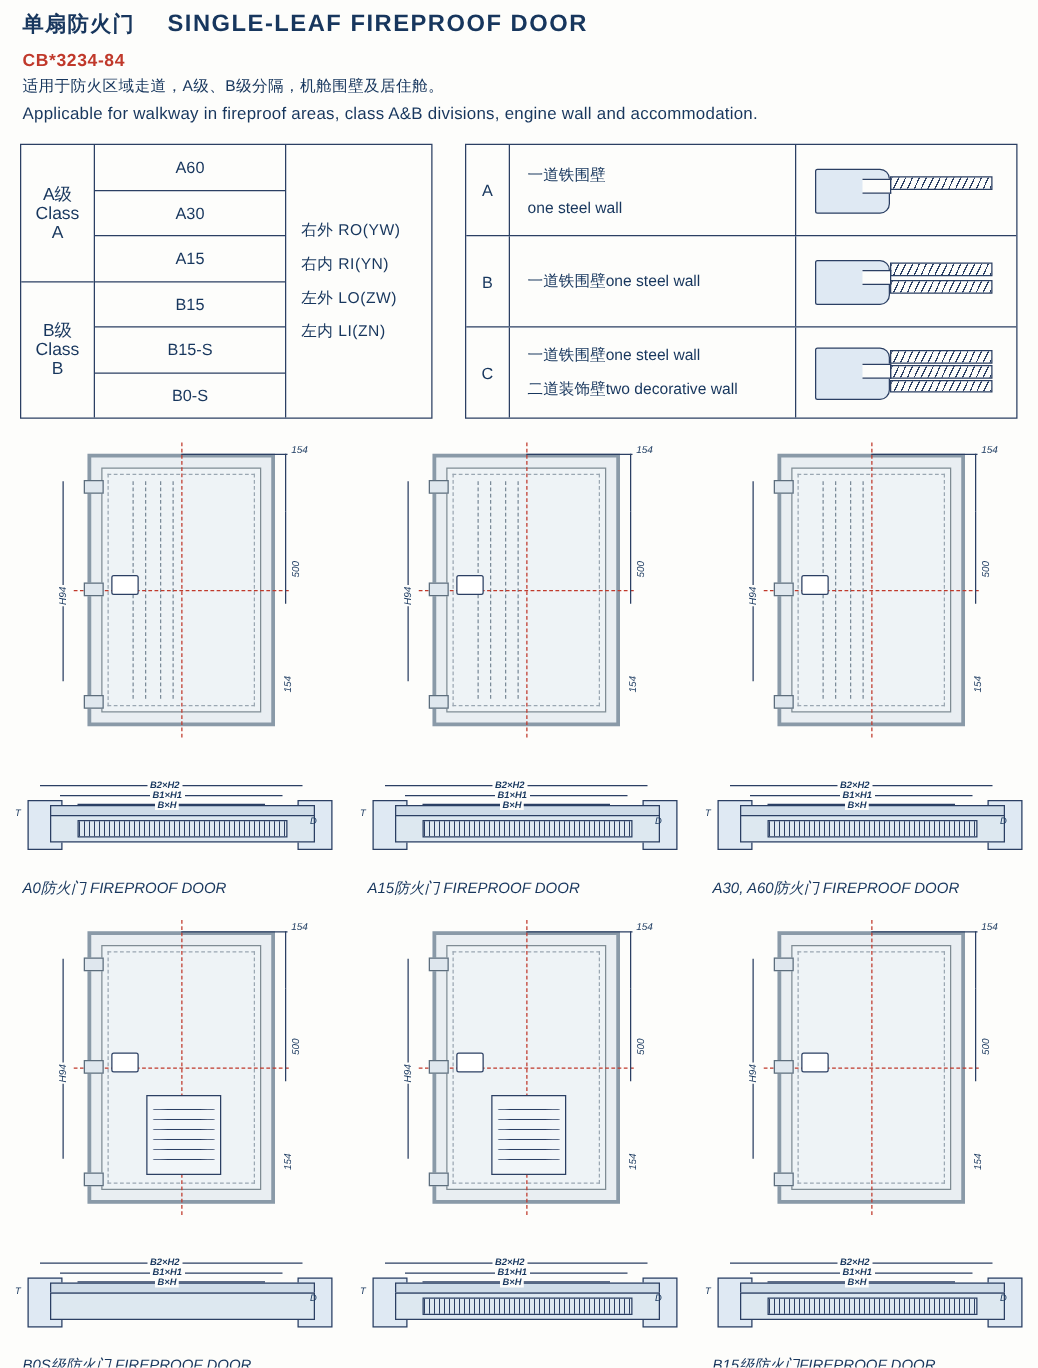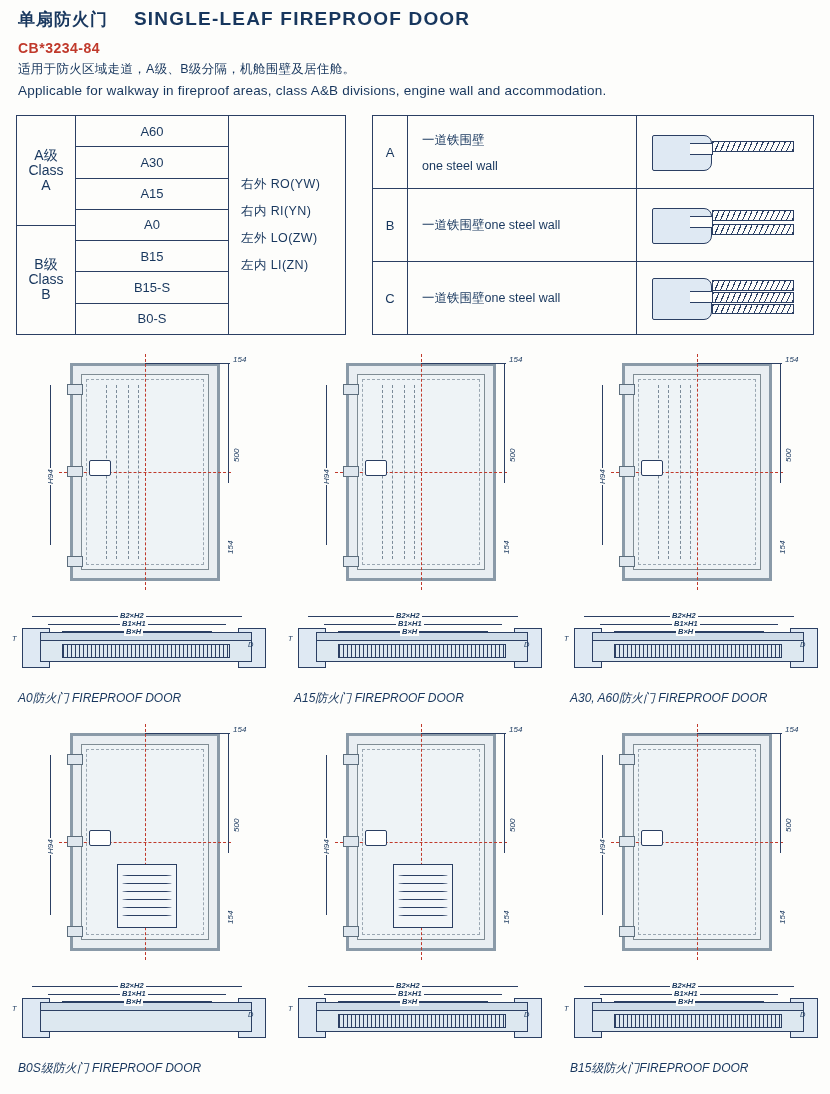--- a/index.html
+++ b/index.html
@@ -62,21 +62,21 @@
   .wi-zig{position:absolute;top:22px;height:9px;width:80px;border:1px solid #2b3f63;
     background:repeating-linear-gradient(115deg,#2b3f63 0 1px,transparent 1px 5px);}
   .wi-zig2{position:absolute;top:32px;height:8px;width:80px;border:1px solid #2b3f63;
     background:repeating-linear-gradient(115deg,#2b3f63 0 1px,transparent 1px 5px);}
 
   
   .grid{position:absolute;left:10px;top:345px;width:820px;font-style:italic;}
   .drow{display:flex;gap:10px;margin-bottom:8px;}
   .cellwrap{width:266px;}
   .elev{position:relative;height:255px;}
-  .sect{position:relative;height:78px;margin-top:10px;}
+  .sect{position:relative;height:78px;margin-top:22px;}
   .caption{font-size:12px;color:#17365d;margin-top:2px;padding-left:8px;white-space:nowrap;}
 
   
   .door-outer{position:absolute;left:60px;top:18px;width:150px;height:218px;
     background:#e9eef2;border:3px solid #8a9aa8;box-sizing:border-box;}
   .door-inner{position:absolute;left:8px;top:8px;right:8px;bottom:8px;
     border:1px solid #7f8c94;background:#eef3f6;}
   .door-inner2{position:absolute;left:4px;top:4px;right:4px;bottom:4px;border:1px dashed #9aa7b2;}
   .vline{position:absolute;top:10px;bottom:10px;width:0;border-left:1px dashed #7b8b99;}
   .ctr-v{position:absolute;left:50%;top:-12px;bottom:-12px;border-left:1px dashed #c0392b;}
@@ -132,21 +132,20 @@
           <div>B级</div>
           <div>Class</div>
           <div>B</div>
         </div>
       </div>
     </div>
     <div class="tl-col2">
       <div class="grade-cell">A60</div>
       <div class="grade-cell">A30</div>
       <div class="grade-cell">A15</div>
-      <div class="grade-cell">A0</div>
       <div class="grade-cell">B15</div>
       <div class="grade-cell">B15-S</div>
       <div class="grade-cell">B0-S</div>
     </div>
     <div class="tl-col3">
       <div class="side-line">右外 RO(YW)</div>
       <div class="side-line">右内 RI(YN)</div>
       <div class="side-line">左外 LO(ZW)</div>
       <div class="side-line">左内 LI(ZN)</div>
     </div>
@@ -181,20 +180,21 @@
           <div class="wi-hatch" style="left:62px;top:8px;"></div>
           <div class="wi-zig" style="left:62px;top:22px;"></div>
         </div>
       </div>
     </div>
 
     <div class="tr-row">
       <div class="tr-c1">C</div>
       <div class="tr-c2">
         <span>一道铁围壁one steel wall</span>
+        <span>二道装饰壁two decorative wall</span>
       </div>
       <div class="tr-c3">
         <div class="wallicon">
           <div class="wi-body" style="height:40px;top:3px;"></div>
             <div class="wi-notch" style="top:16px;"></div>
           <div class="wi-hatch" style="left:62px;top:5px;"></div>
           <div class="wi-zig" style="left:62px;top:17px;"></div>
           <div class="wi-zig2" style="left:62px;top:29px;"></div>
         </div>
       </div>

